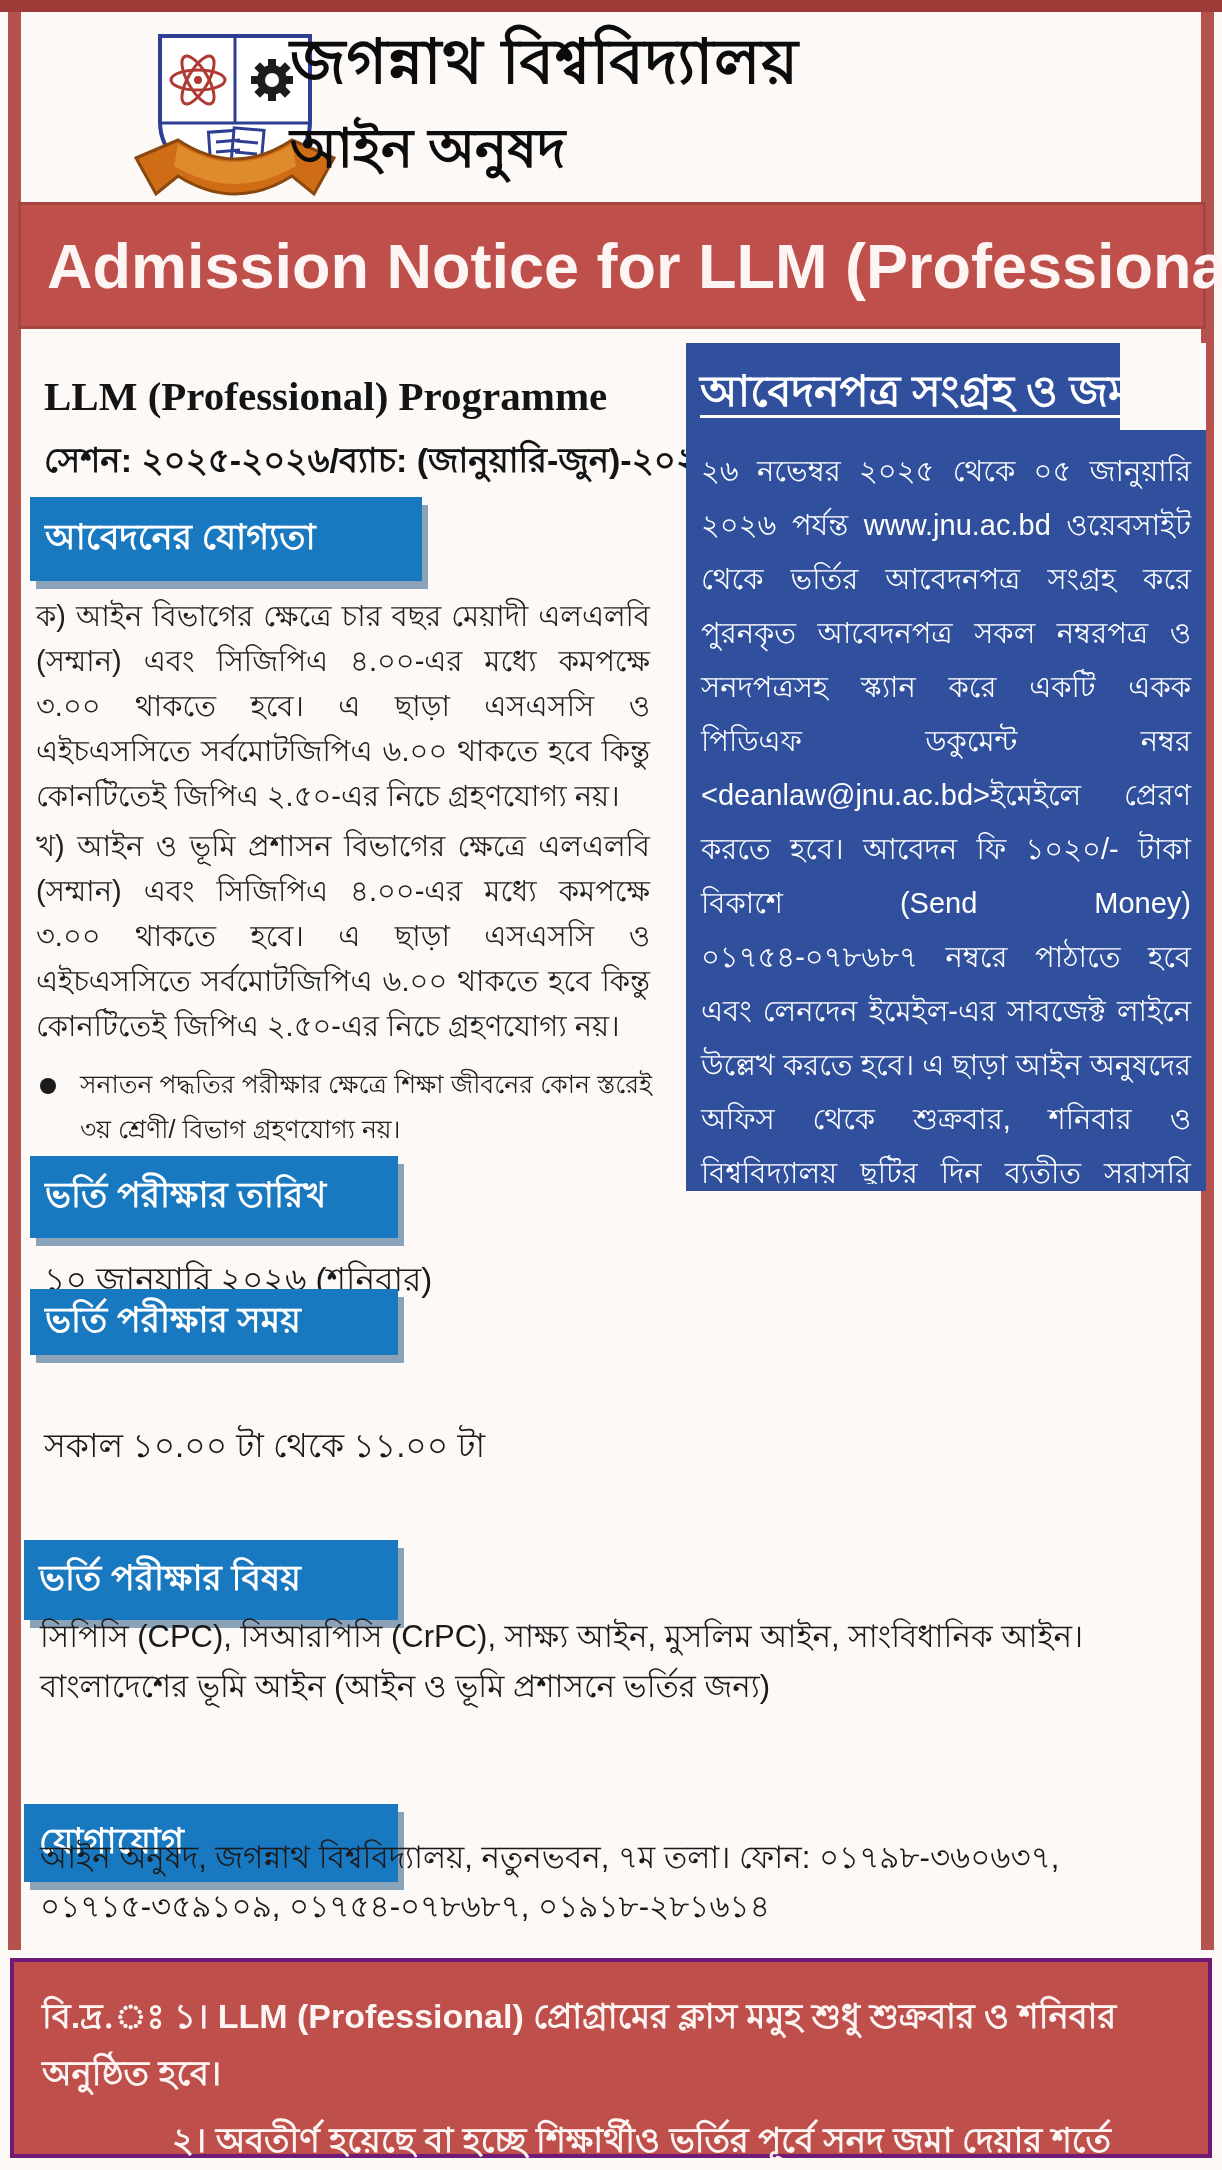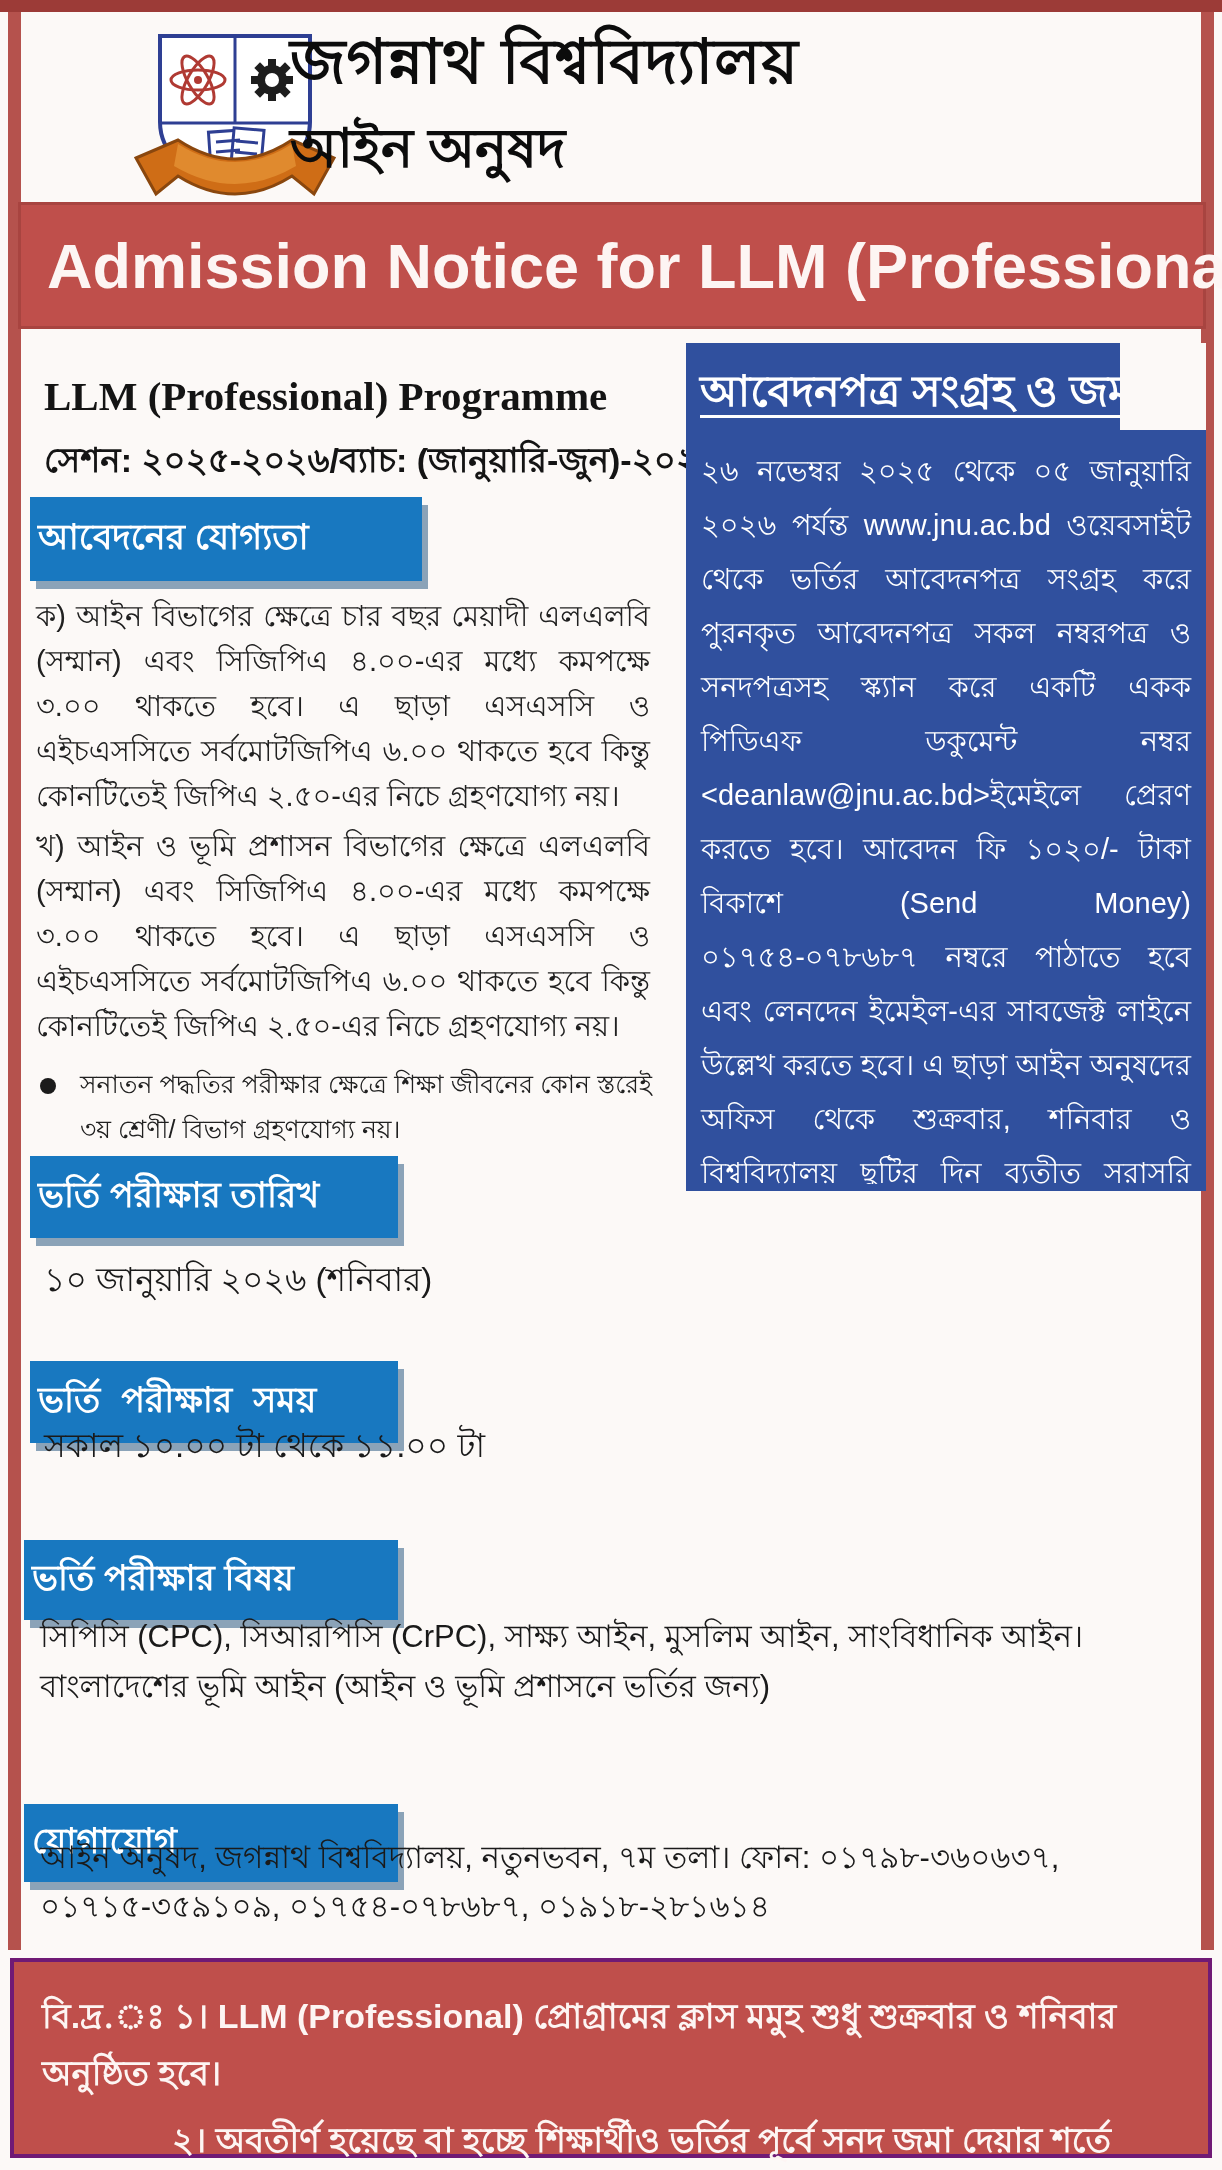--- a/index.html
+++ b/index.html
@@ -29,26 +29,26 @@
   .banner-text{color:#fdf5f3;font-size:63px;font-weight:bold;padding-left:26px;white-space:nowrap;}
 
   
   .prog-title{position:absolute;left:44px;top:372px;font-family:"Liberation Serif",serif;
     font-size:41px;font-weight:bold;color:#141414;}
   .session{position:absolute;left:44px;top:434px;font-size:34px;font-weight:bold;color:#141414;}
 
   
   .sec-h{
     position:absolute;background:#1878c0;color:#ffffff;font-size:35px;font-weight:bold;
-    display:flex;align-items:center;padding-left:8px;box-sizing:border-box;
+    display:flex;align-items:center;padding-left:15px;box-sizing:border-box;
     box-shadow:6px 8px 0 #8ba3b8;
   }
   .h-elig{left:30px;top:497px;width:392px;height:84px;}
   .h-date{left:30px;top:1156px;width:368px;height:82px;}
-  .h-time{left:30px;top:1361px;width:368px;height:82px;font-family:Liberation Mono, monospace;}
+  .h-time{left:30px;top:1289px;width:368px;height:66px;}
   .h-subj{left:24px;top:1540px;width:374px;height:80px;}
   .h-contact{left:24px;top:1804px;width:374px;height:78px;}
 
   
   .para{position:absolute;font-size:29px;line-height:45px;text-align:justify;color:#202020;}
   .para-a{left:36px;top:594px;width:614px;}
   .para-b{left:36px;top:824px;width:614px;}
   .bullet-row{position:absolute;left:36px;top:1062px;width:616px;display:flex;}
   .bullet-dot{width:16px;height:16px;border-radius:50%;background:#1b1b1b;margin:16px 24px 0 4px;flex:none;}
   .bullet-text{font-size:25px;line-height:45px;text-align:justify;color:#202020;}

